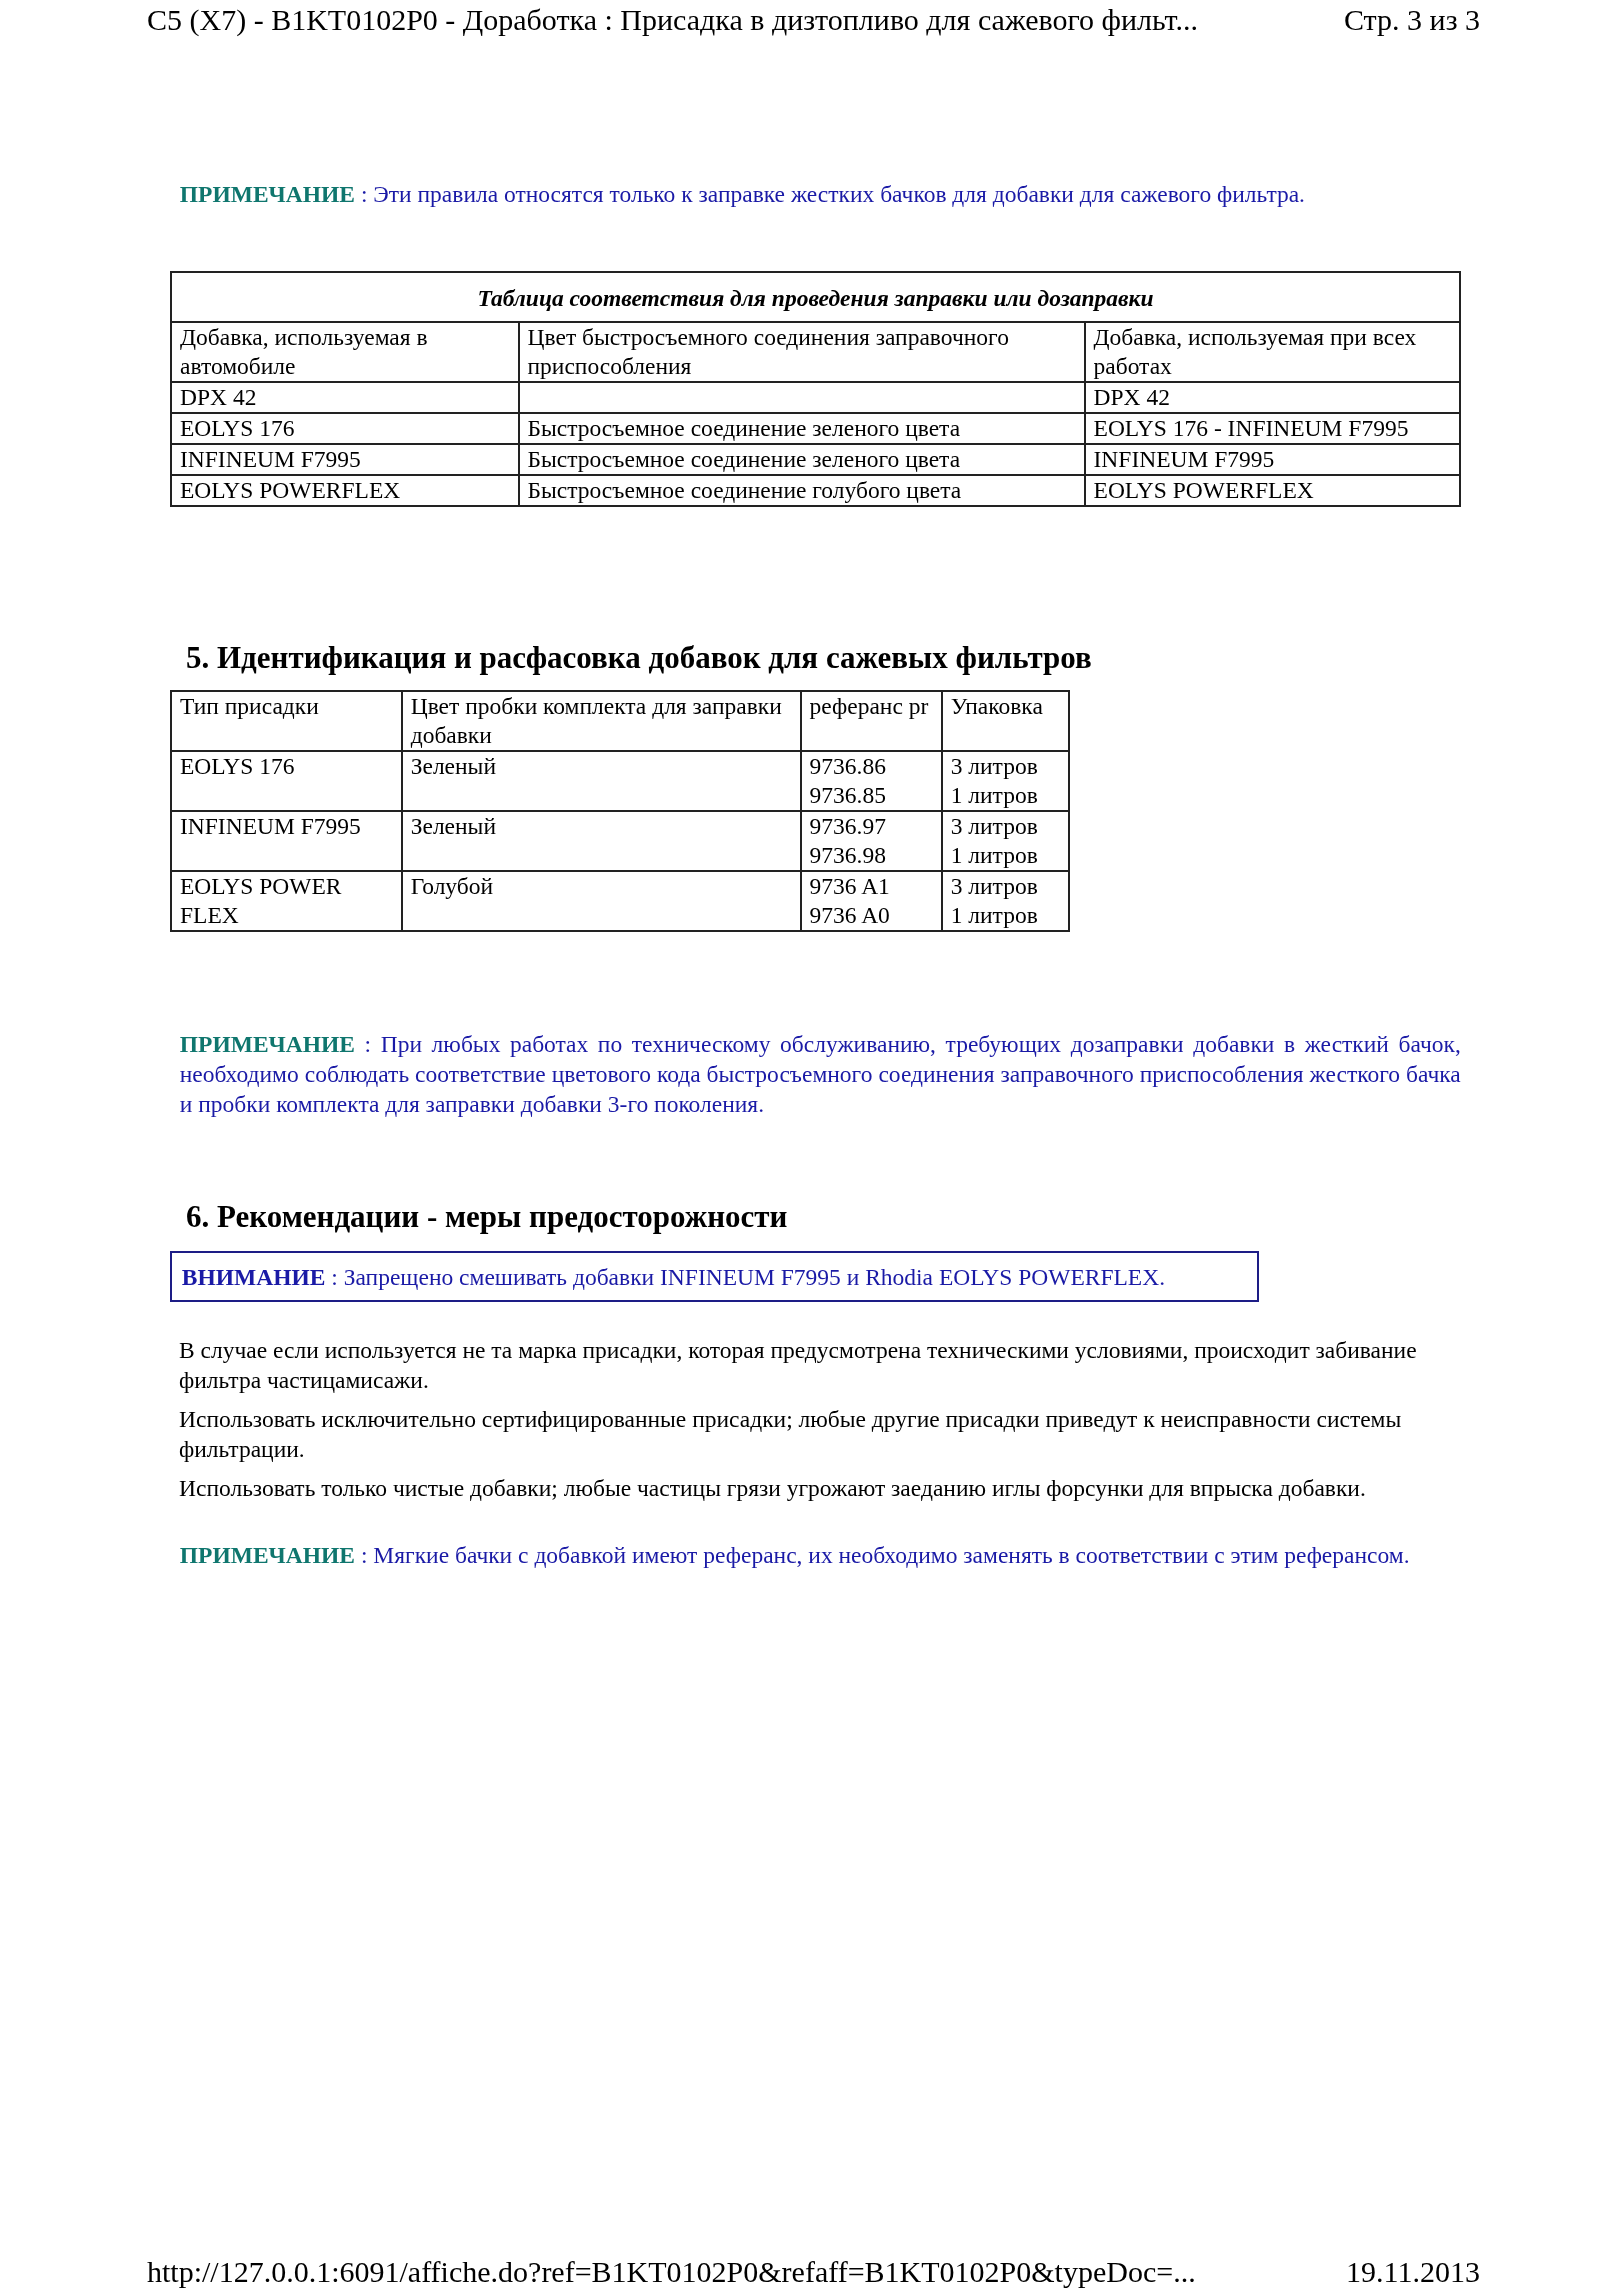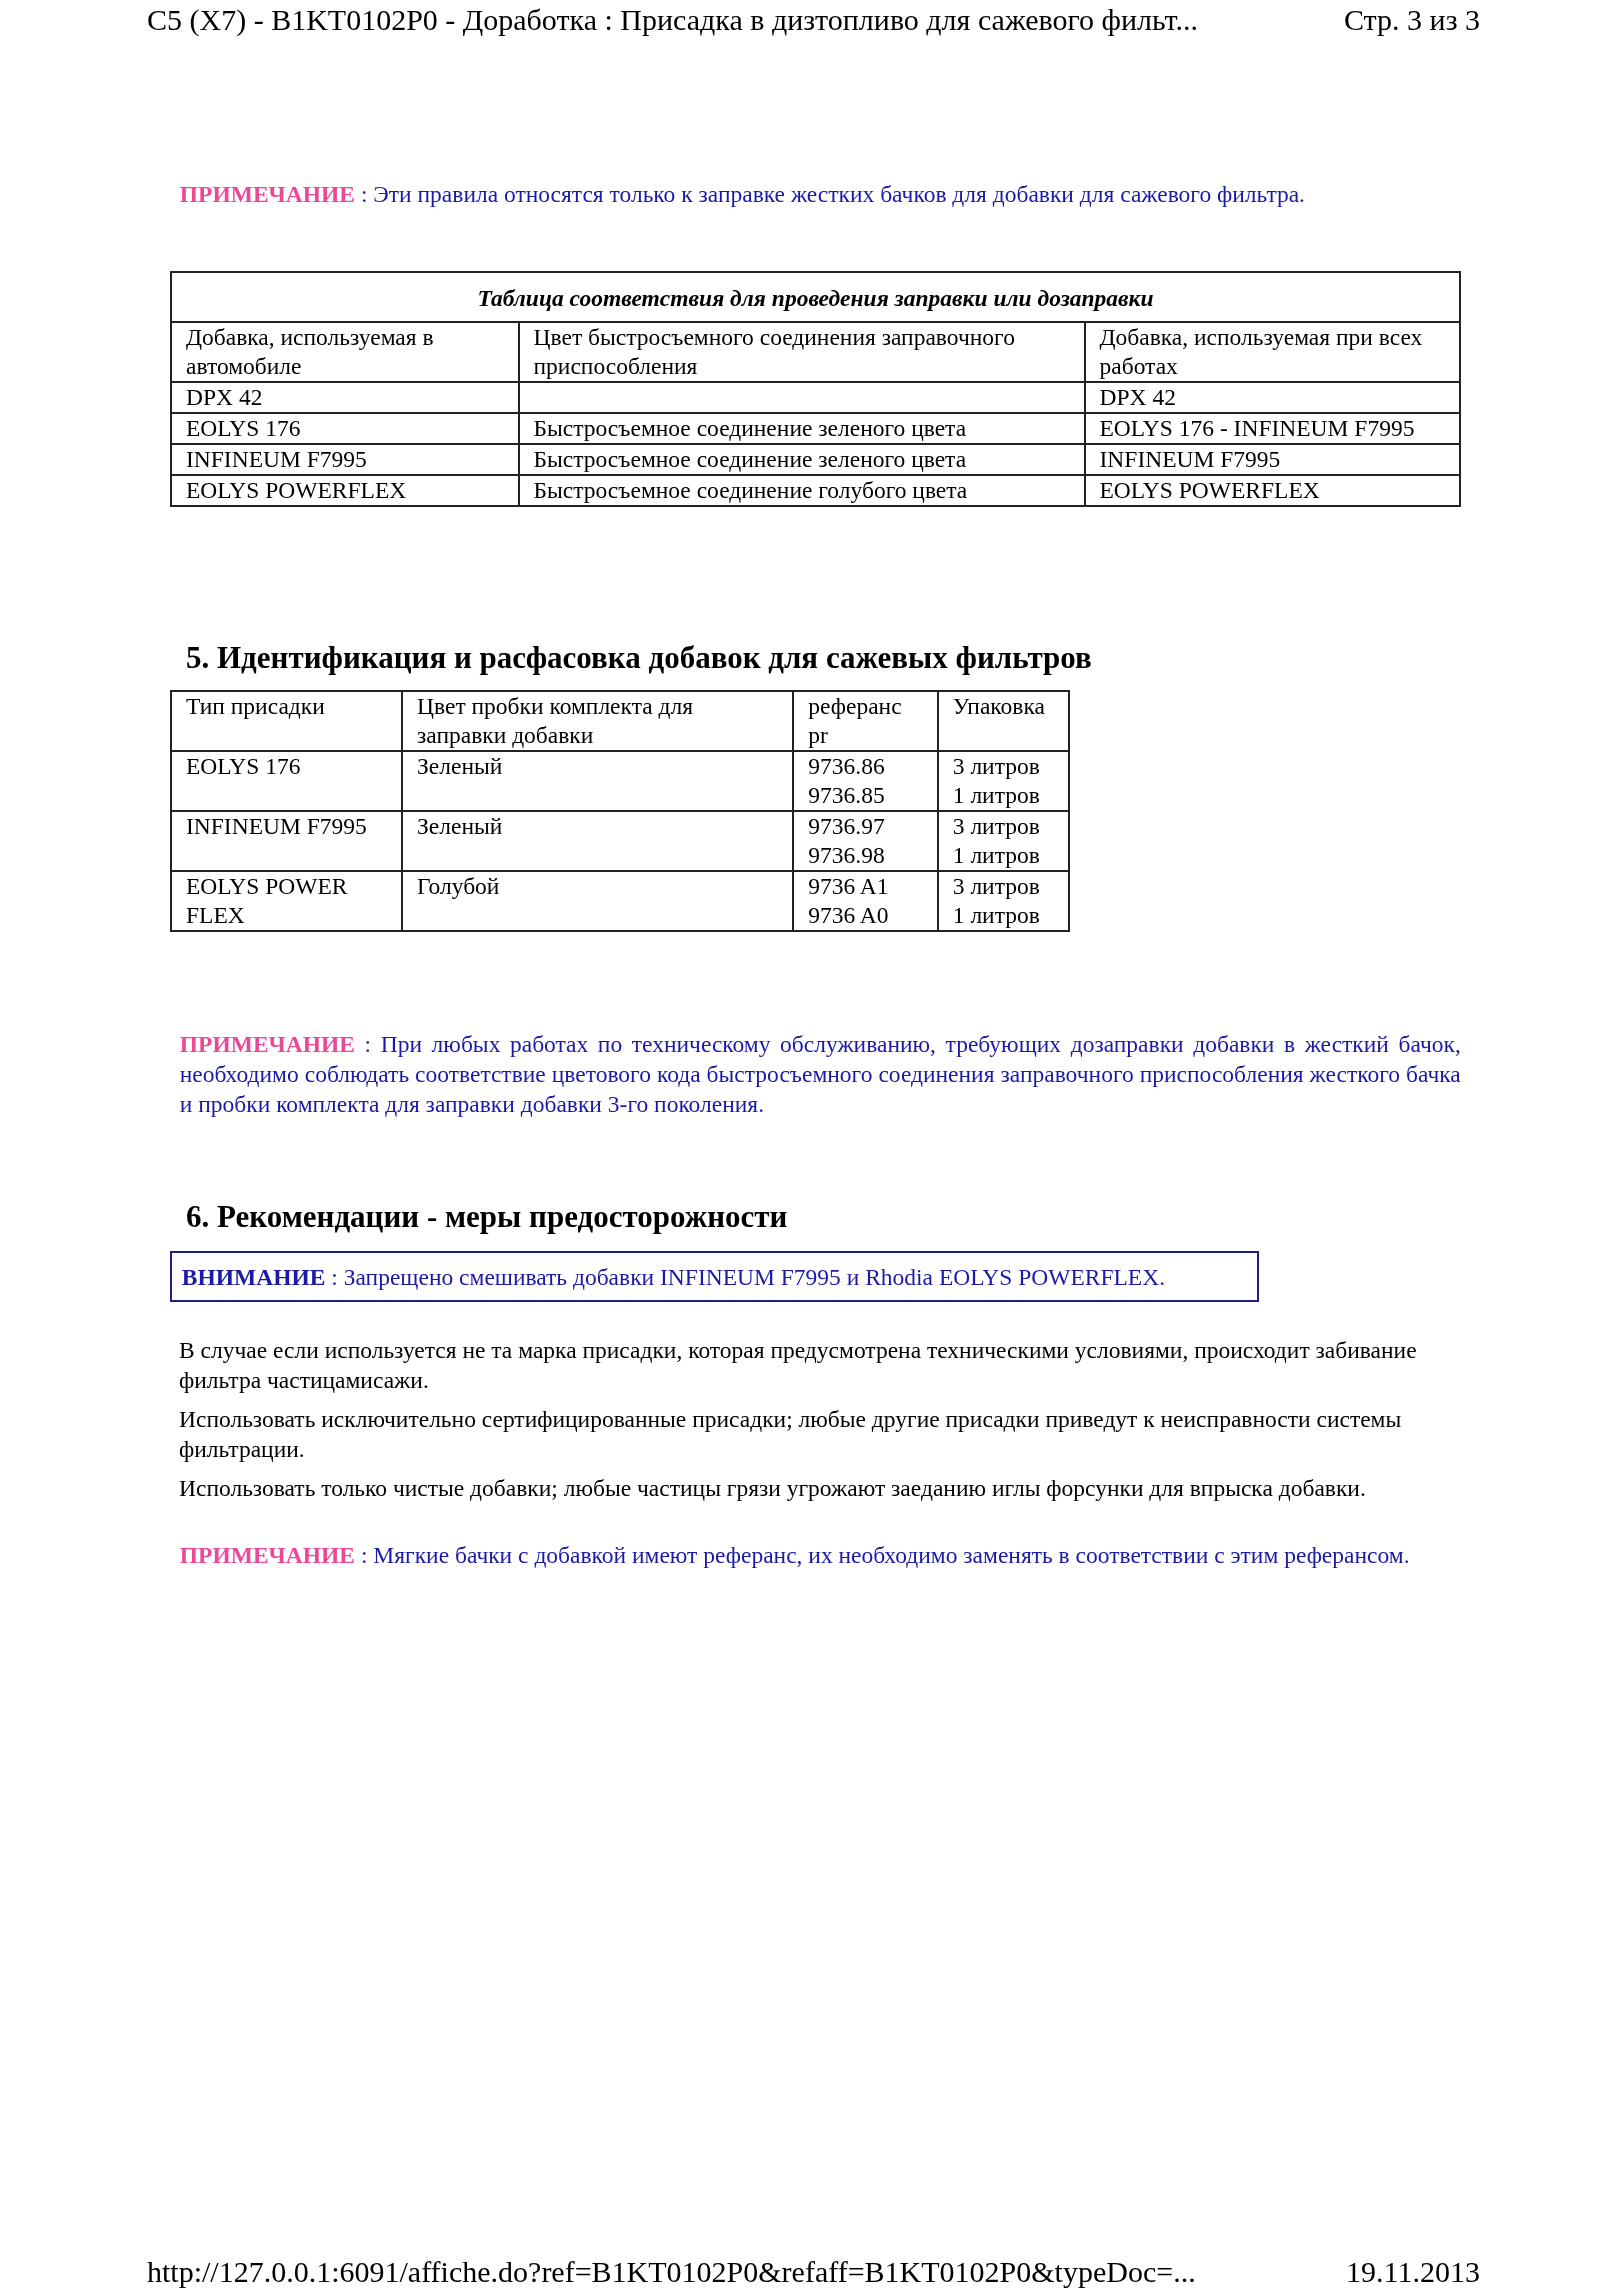--- a/index.html
+++ b/index.html
@@ -14,30 +14,30 @@
   }
   .page-footer {
     position: absolute; left: 147px; top: 2254px; width: 1333px;
     font-size: 30px; line-height: 35px; white-space: nowrap;
     display: flex; justify-content: space-between;
   }
   .content { position: absolute; left: 170px; width: 1291px; }
   .note {
     color: #1a1aa6; font-size: 23.5px; line-height: 30px; text-align: justify;
   }
-  .note b { color: #ec4899; font-weight: bold; }
+  .note b { color: #0f766e; font-weight: bold; }
   .note-1 { top: 179px; padding-left: 9.8px; width: 1281px; }
   .note-2 { top: 1029px; padding-left: 9.8px; width: 1281px; }
   .note-3 { top: 1540px; padding-left: 9.8px; width: 1281px; }
 
   table.doc {
     border-collapse: collapse; font-size: 23.5px; line-height: 29px;
   }
   table.doc td, table.doc th {
-    border: 2px solid #222; padding: 0 14px; vertical-align: top; text-align: left;
+    border: 2px solid #222; padding: 0 8px; vertical-align: top; text-align: left;
     font-weight: normal;
   }
   table.doc th.caption-cell {
     text-align: center; font-weight: bold; padding: 10.8px 0 7.8px 0; font-style: italic;
   }
   .table-1 { top: 271px; width: 1291px; }
   .table-1 col.c1 { width: 348px; }
   .table-1 col.c2 { width: 567px; }
   .table-1 col.c3 { width: 376px; }
 

